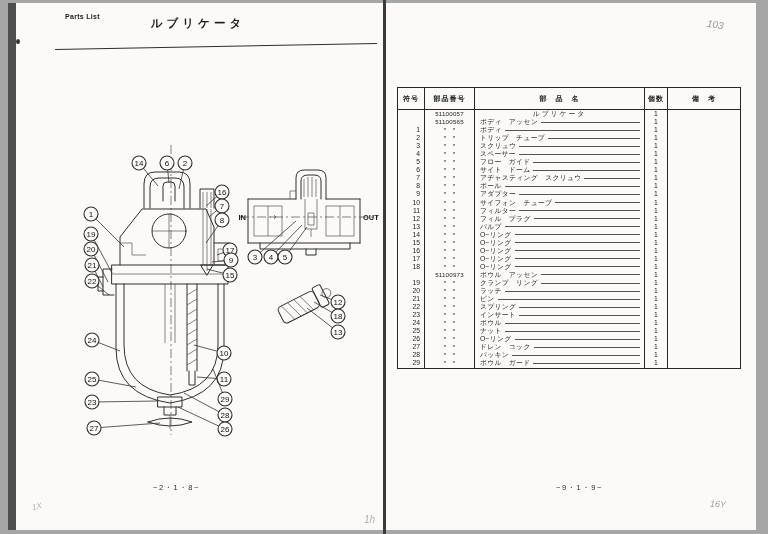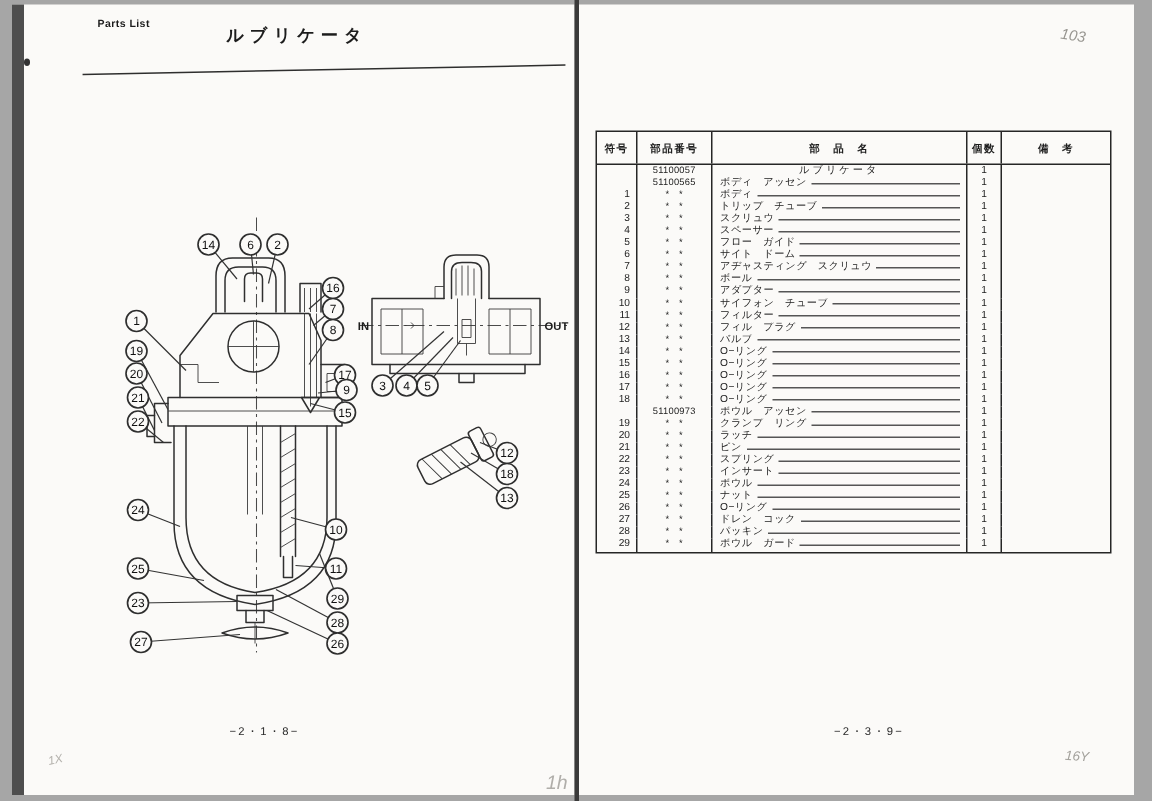--- a/index.html
+++ b/index.html
@@ -43,21 +43,21 @@
   }
   #left-page .page-number{left:145px;}
   #right-page .page-number{left:170px;}
 
   .handwriting{
     position:absolute;color:#979590;font-style:italic;
     font-size:10px;
   }
   .hw-103{right:32px;top:16px;transform:rotate(9deg);}
   .hw-16y{right:30px;top:496px;font-size:9px;color:#a3a19c;transform:rotate(4deg);}
-  .hw-1h{left:356px;top:511px;font-size:13px;color:#b0aeaa;}
+  .hw-1h{left:356px;top:511px;font-size:10px;color:#b0aeaa;}
   .hw-1x{left:24px;top:499px;font-size:8px;color:#b5b3ae;transform:rotate(-12deg);}
 
   
   #diagram-svg{position:absolute;left:0;top:0;}
   .ln{stroke:#2f2f2f;stroke-width:1;fill:none;stroke-linejoin:round;stroke-linecap:round;}
   .thin{stroke:#3a3a3a;stroke-width:0.6;fill:none;}
   .axis{stroke:#4a4a4a;stroke-width:0.7;fill:none;stroke-dasharray:9 3 2 3;}
   .callouts line{stroke:#333;stroke-width:0.8;}
   .callouts circle{fill:#fbfaf8;stroke:#2e2e2e;stroke-width:1.1;}
   .callouts text{
@@ -636,15 +636,15 @@
           <span class="c name">
             <span class="nm">ボウル　ガード</span>
             <span class="ld"></span>
           </span>
           <span class="c qty">1</span>
           <span class="c rem"></span>
         </div>
       </div>
   </div>
 
-  <div class="page-number">−2・3・9−</div>
+  <div class="page-number">−9・1・9−</div>
   <div class="handwriting hw-16y">16Y</div>
 </div>
 
 </body></html>

